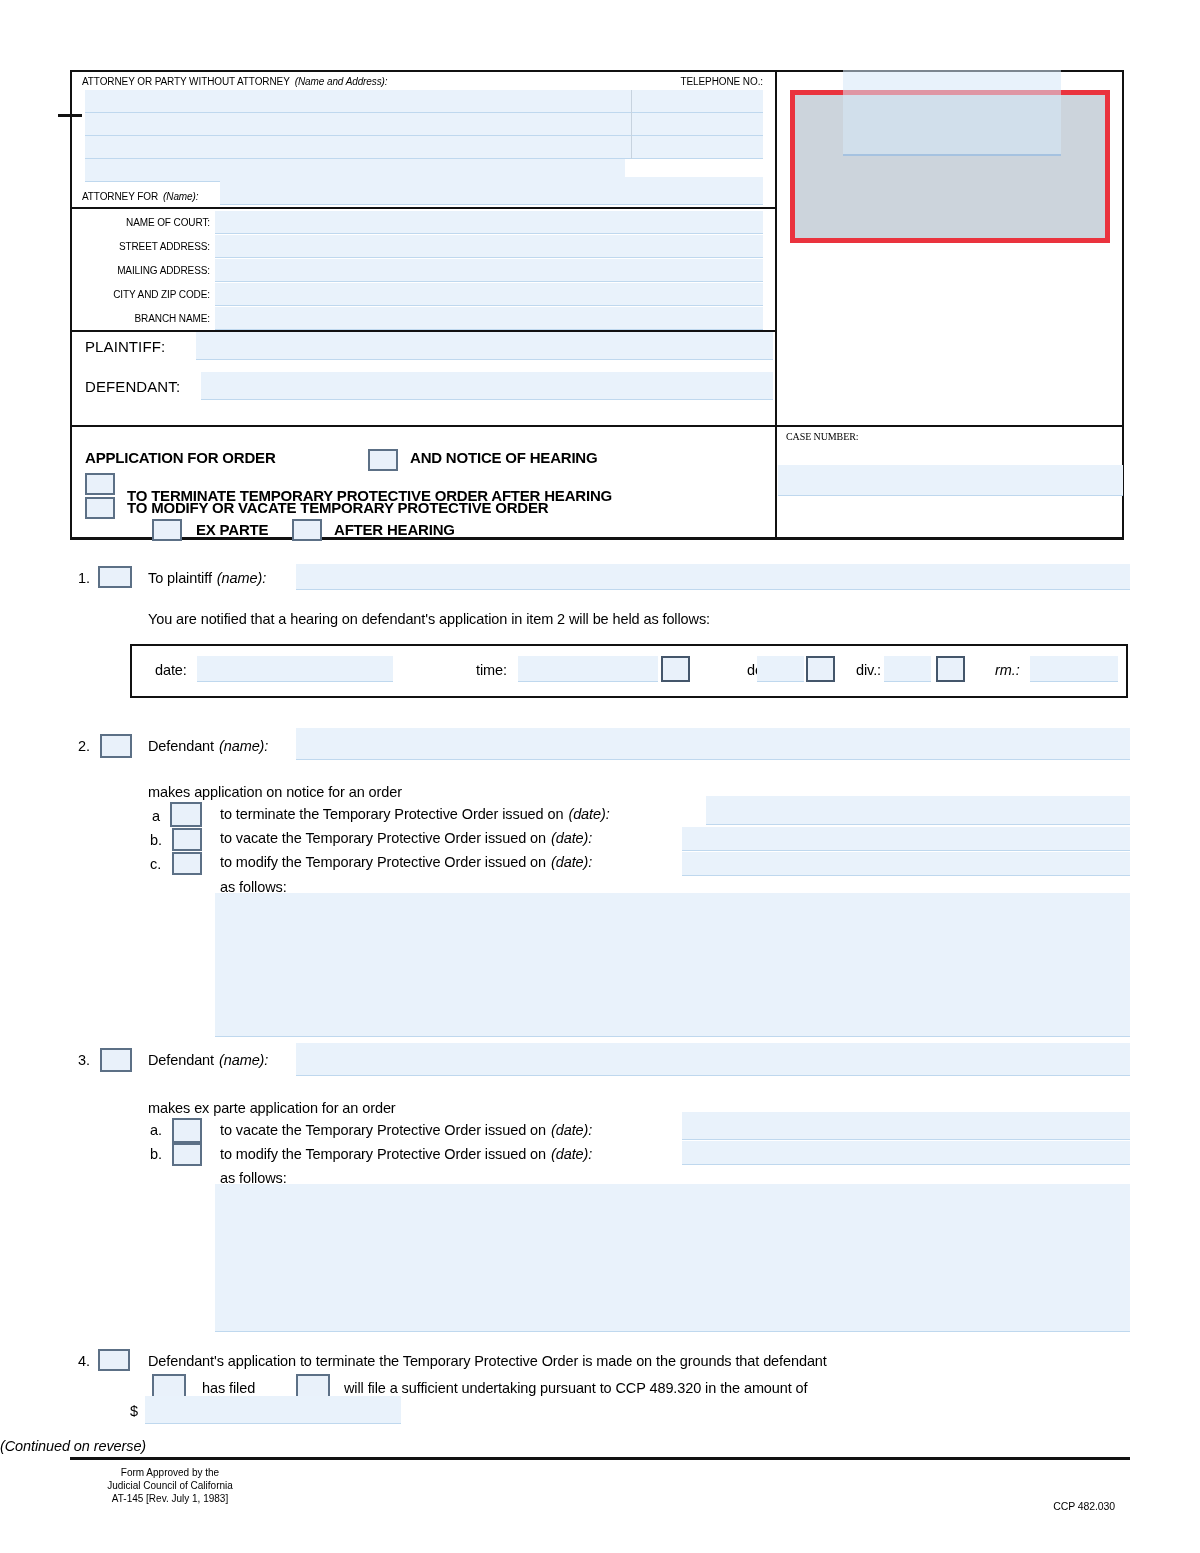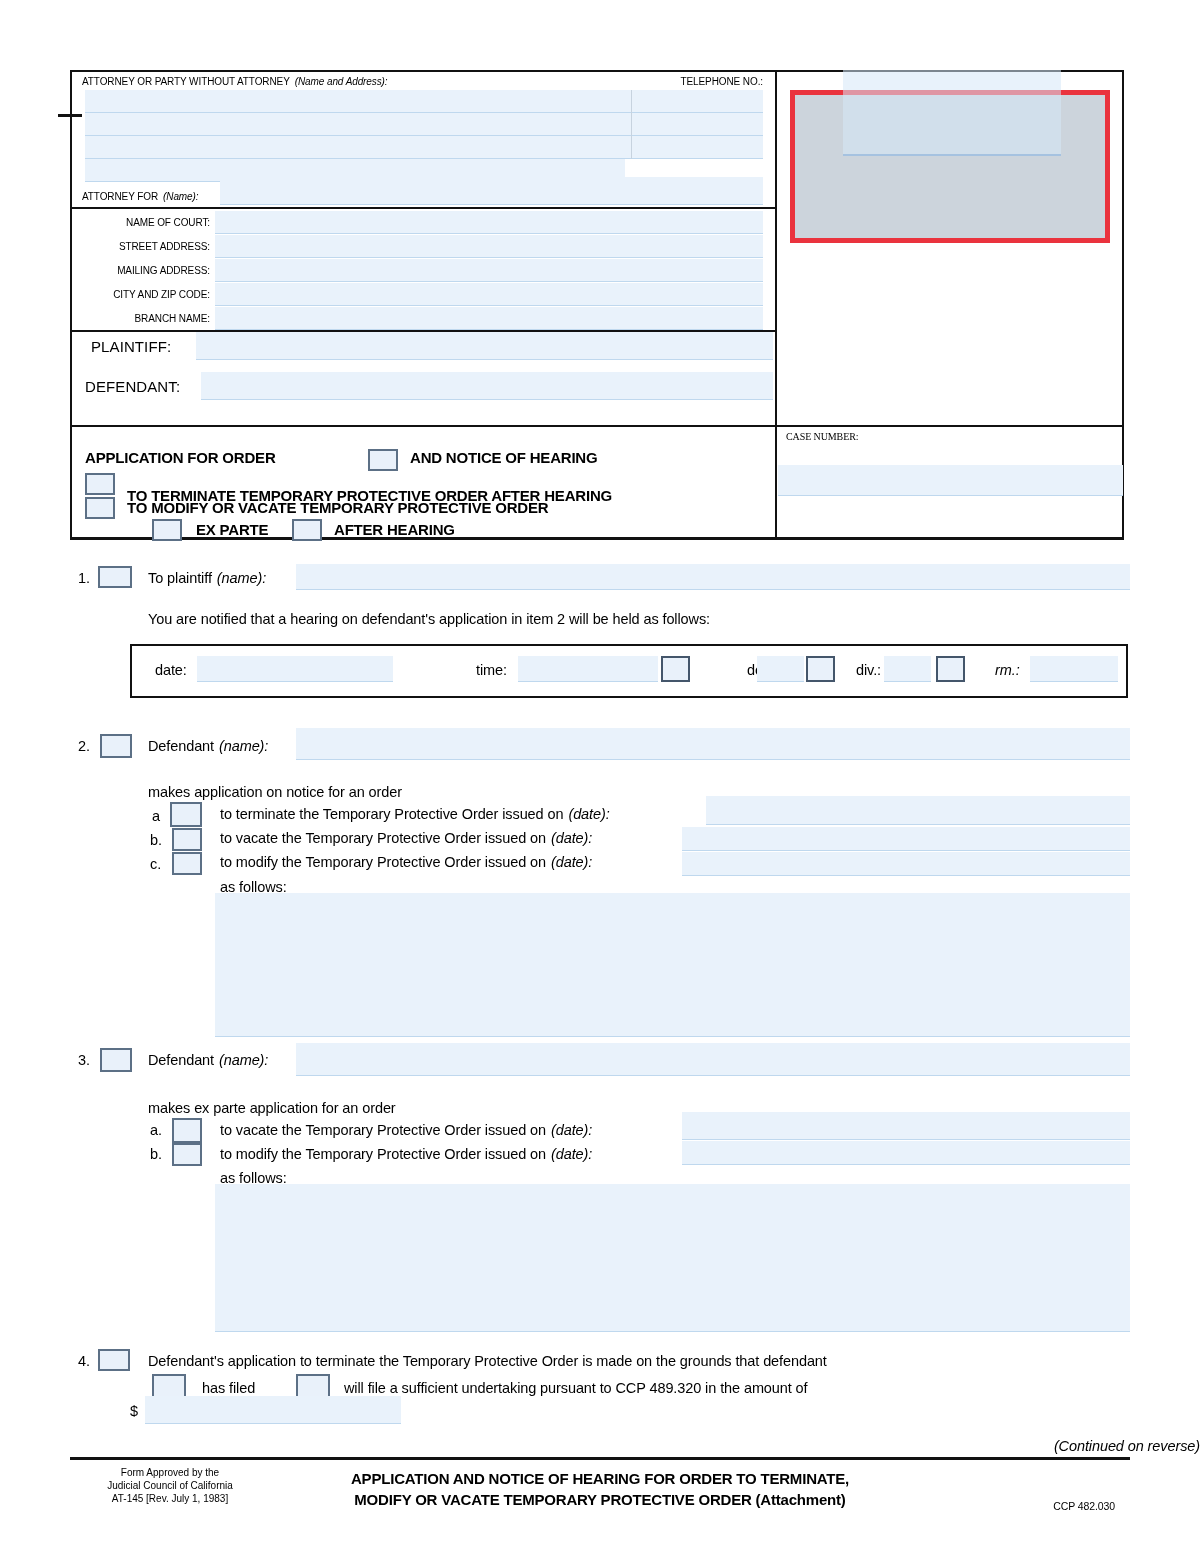--- a/index.html
+++ b/index.html
@@ -19,21 +19,21 @@
   .field { background:#e9f2fb; border-bottom:1px solid #bfd8ee; }
   .area { background:#e9f2fb; border-bottom:1px solid #bfd8ee; }
   .cb { background:#e9f1fa; border:2px solid #5c7086; }
   .cb-dark { background:#e9f1fa; border:2px solid #44566b; }
   .hline { background:#111; }
   .vline { background:#111; }
   .outerbox { border:2px solid #111; border-bottom:3px solid #111; }
   .hearingbox { border:2px solid #111; }
   .stamp { background:#ccd4dc; border:5px solid #ea333e; }
   .stamp-overlay { background:rgba(214,231,248,0.55); border-bottom:2px solid rgba(130,170,215,0.55); }
-  .center { text-align:right; }
+  .center { text-align:left; }
   .foot-small { font-size:10px; line-height:13px; text-align:center; }
   .foot-title { font-size:15px; font-weight:bold; line-height:21px; text-align:center; letter-spacing:-0.2px; }
 </style>
 </head>
 <body>
 
 <div id="page">
 
   <div class="abs outerbox" style="left:70px; top:70px; width:1054px; height:470px;"></div>
   <div class="abs vline" style="left:775px; top:70px; width:2px; height:470px;"></div>
@@ -62,21 +62,21 @@
   <div class="abs lbl lbl-r" style="left:82px; top:289px; width:128px;">CITY AND ZIP CODE:</div>
   <div class="abs lbl lbl-r" style="left:82px; top:313px; width:128px;">BRANCH NAME:</div>
 
   <div class="abs field" style="left:215px; top:211px; width:548px; height:23px;"></div>
   <div class="abs field" style="left:215px; top:235px; width:548px; height:23px;"></div>
   <div class="abs field" style="left:215px; top:259px; width:548px; height:23px;"></div>
   <div class="abs field" style="left:215px; top:283px; width:548px; height:23px;"></div>
   <div class="abs field" style="left:215px; top:307px; width:548px; height:23px;"></div>
   <div class="abs hline" style="left:70px; top:330px; width:707px; height:2px;"></div>
 
-  <div class="abs big" style="left:85px; top:338px;margin-left:6px;">PLAINTIFF:</div>
+  <div class="abs big" style="left:85px; top:338px;">PLAINTIFF:</div>
   <div class="abs field" style="left:196px; top:332px; width:577px; height:28px;"></div>
   <div class="abs big" style="left:85px; top:378px;">DEFENDANT:</div>
   <div class="abs field" style="left:201px; top:372px; width:572px; height:28px;"></div>
   <div class="abs hline" style="left:70px; top:425px; width:1054px; height:2px;"></div>
 
   <div class="abs stamp" style="left:790px; top:90px; width:320px; height:153px;"></div>
   <div class="abs stamp-overlay" style="left:843px; top:70px; width:218px; height:86px;"></div>
 
   <div class="abs lbl" style="left:786px; top:431px;font-family:Liberation Serif, serif;">CASE NUMBER:</div>
   <div class="abs field" style="left:778px; top:465px; width:345px; height:31px;"></div>
@@ -194,20 +194,16 @@
   <div class="abs txt it center" style="left:0px; top:1438px; width:1200px;">(Continued on reverse)</div>
 
   <div class="abs hline" style="left:70px; top:1457px; width:1060px; height:3px;"></div>
 
   <div class="abs foot-small" style="left:70px; top:1466px; width:200px;">
     <div>Form Approved by the</div>
     <div>Judicial Council of California</div>
     <div>AT-145 [Rev. July 1, 1983]</div>
   </div>
 
-  <div class="abs foot-title" style="left:270px; top:1468px; width:660px;">
-    <div>APPLICATION AND NOTICE OF HEARING FOR ORDER TO TERMINATE,</div>
-    <div>MODIFY OR VACATE TEMPORARY PROTECTIVE ORDER (Attachment)</div>
-  </div>
 
   <div class="abs lbl lbl-r" style="left:1000px; top:1500px; width:115px; font-size:10.5px;">CCP 482.030</div>
 
 </div>
 
 </body></html>

